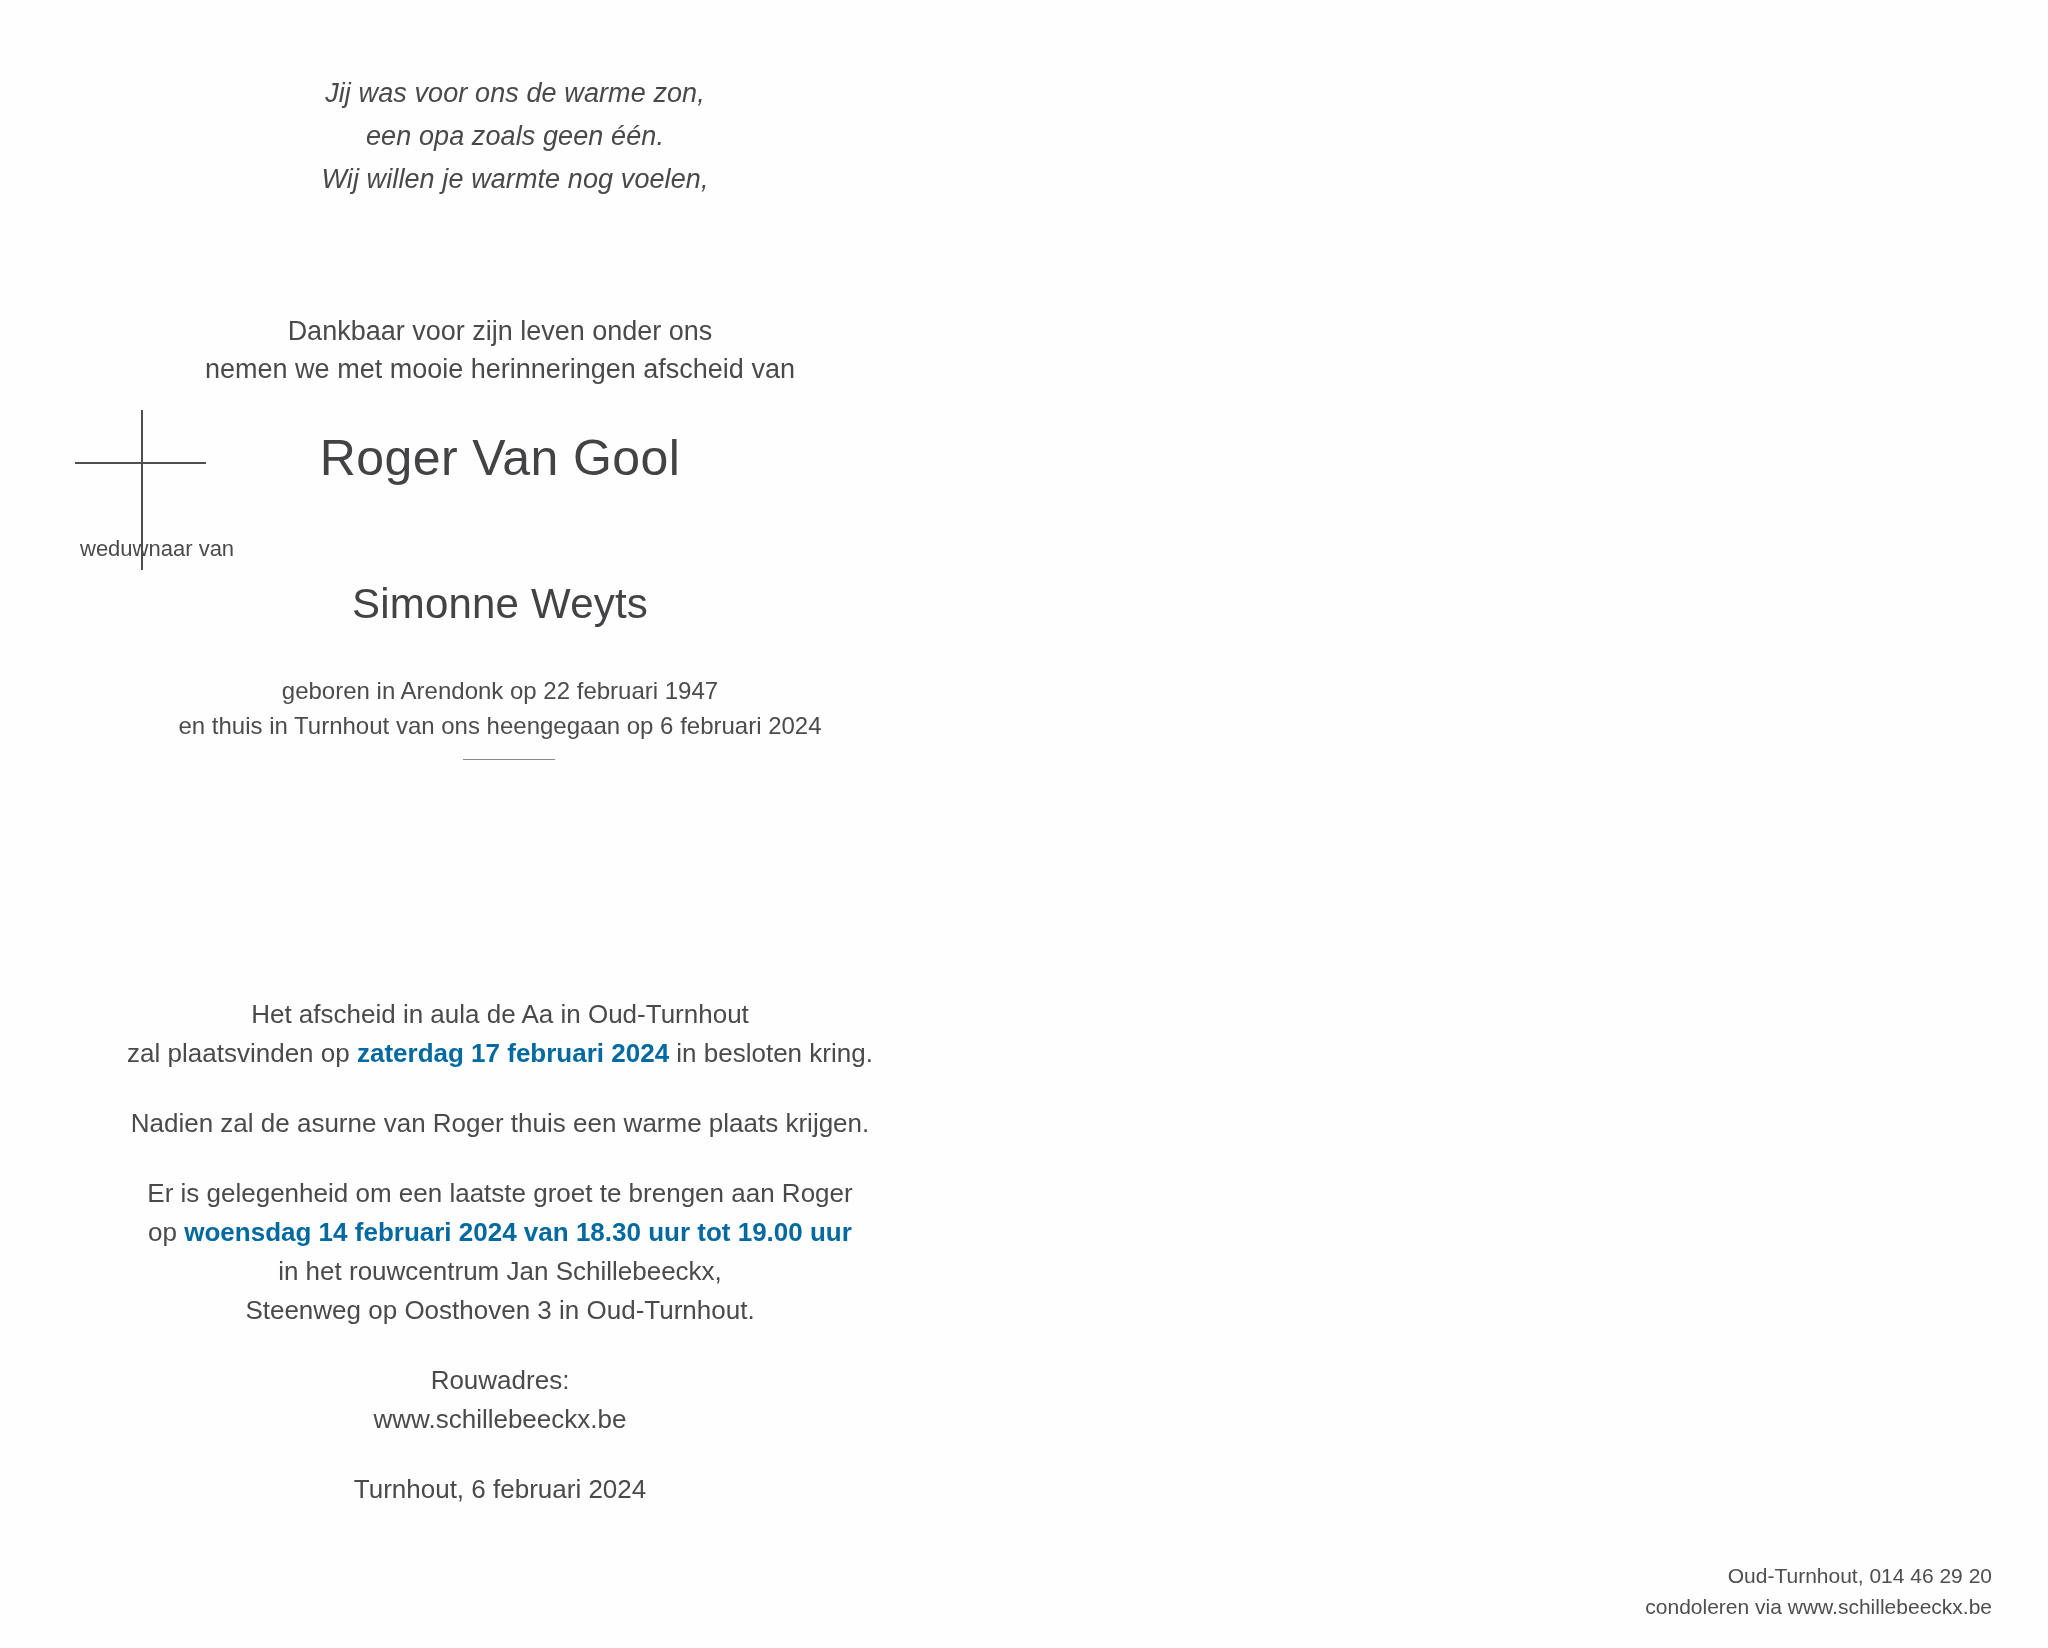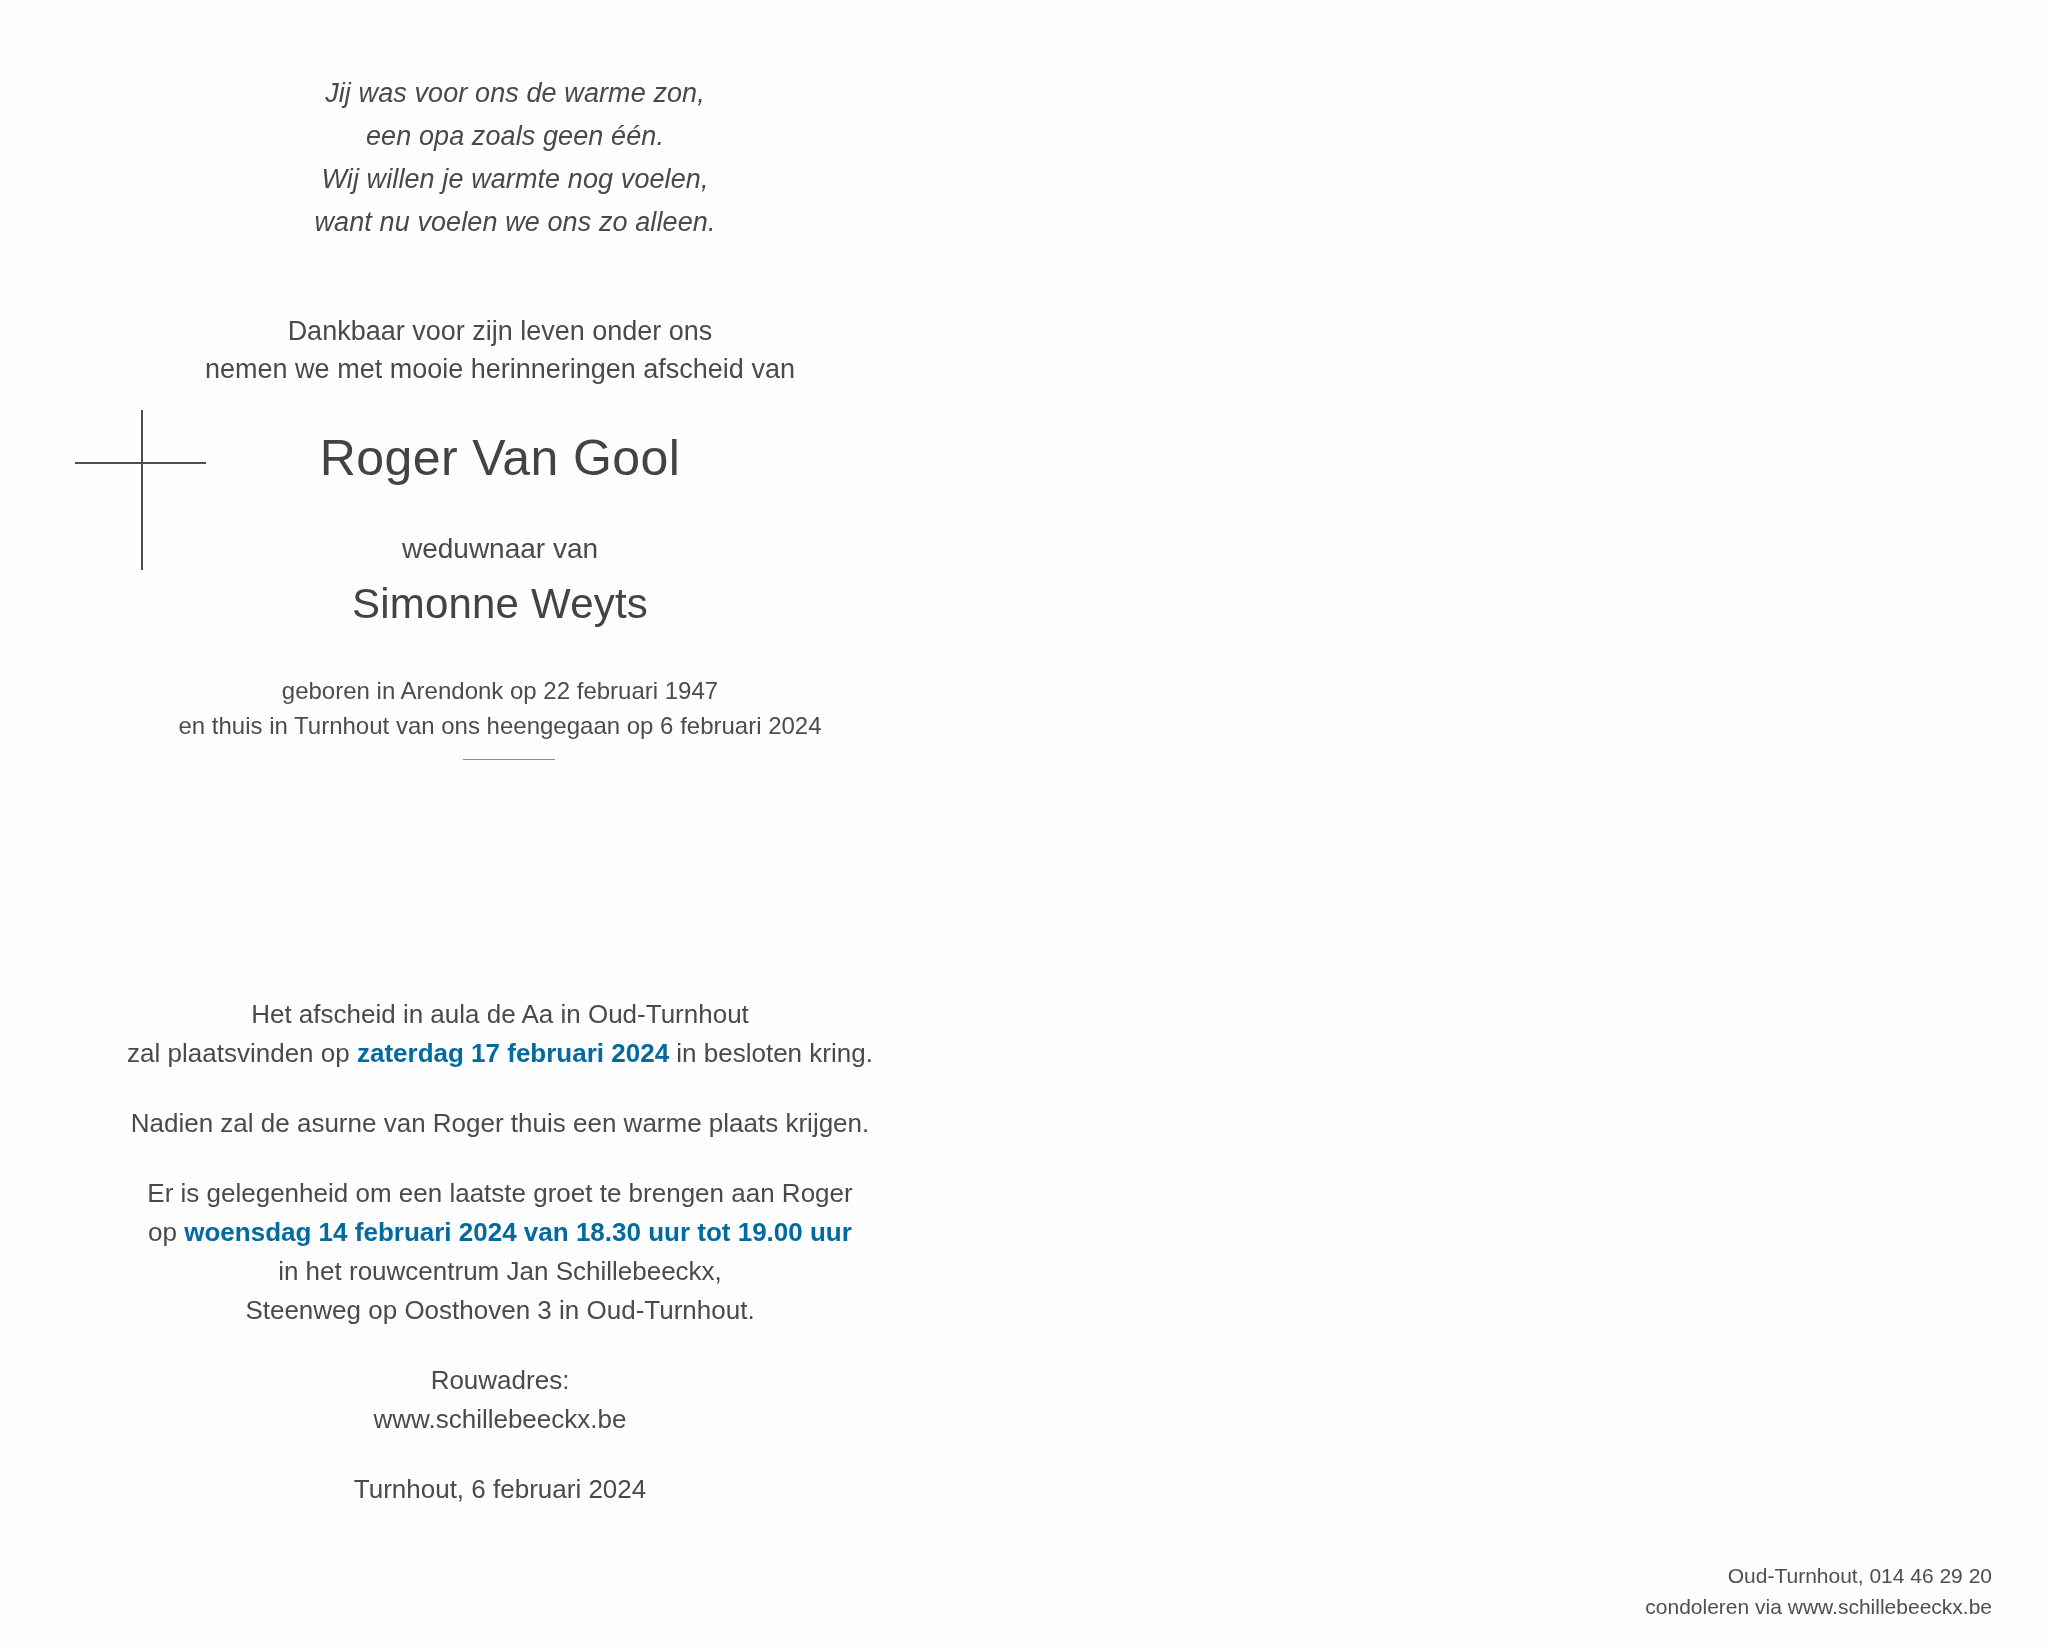--- a/index.html
+++ b/index.html
@@ -74,22 +74,21 @@
     line-height: 64px;
     color: #434345;
     letter-spacing: .4px;
   }
 
   .widow-label {
     position: absolute;
     left: 80px;
     top: 531px;
     width: 840px;
-    text-align: center;
-    font-size: 28px;
+    font-size: 22px;
     line-height: 36px;
     color: #4a4a4c;
   }
 
   .spouse-name {
     position: absolute;
     left: 80px;
     top: 578px;
     width: 840px;
     text-align: center;
@@ -174,21 +173,20 @@
 <body>
 
 <div class="card">
 
   <div class="col-left">
 
     <div class="poem">
       <div>Jij was voor ons de warme zon,</div>
       <div>een opa zoals geen één.</div>
       <div>Wij willen je warmte nog voelen,</div>
-      <div>want nu voelen we ons zo alleen.</div>
     </div>
 
     <div class="intro">
       <div>Dankbaar voor zijn leven onder ons</div>
       <div>nemen we met mooie herinneringen afscheid van</div>
     </div>
 
     <div class="cross">
       <div class="vert"></div>
       <div class="horz"></div>

